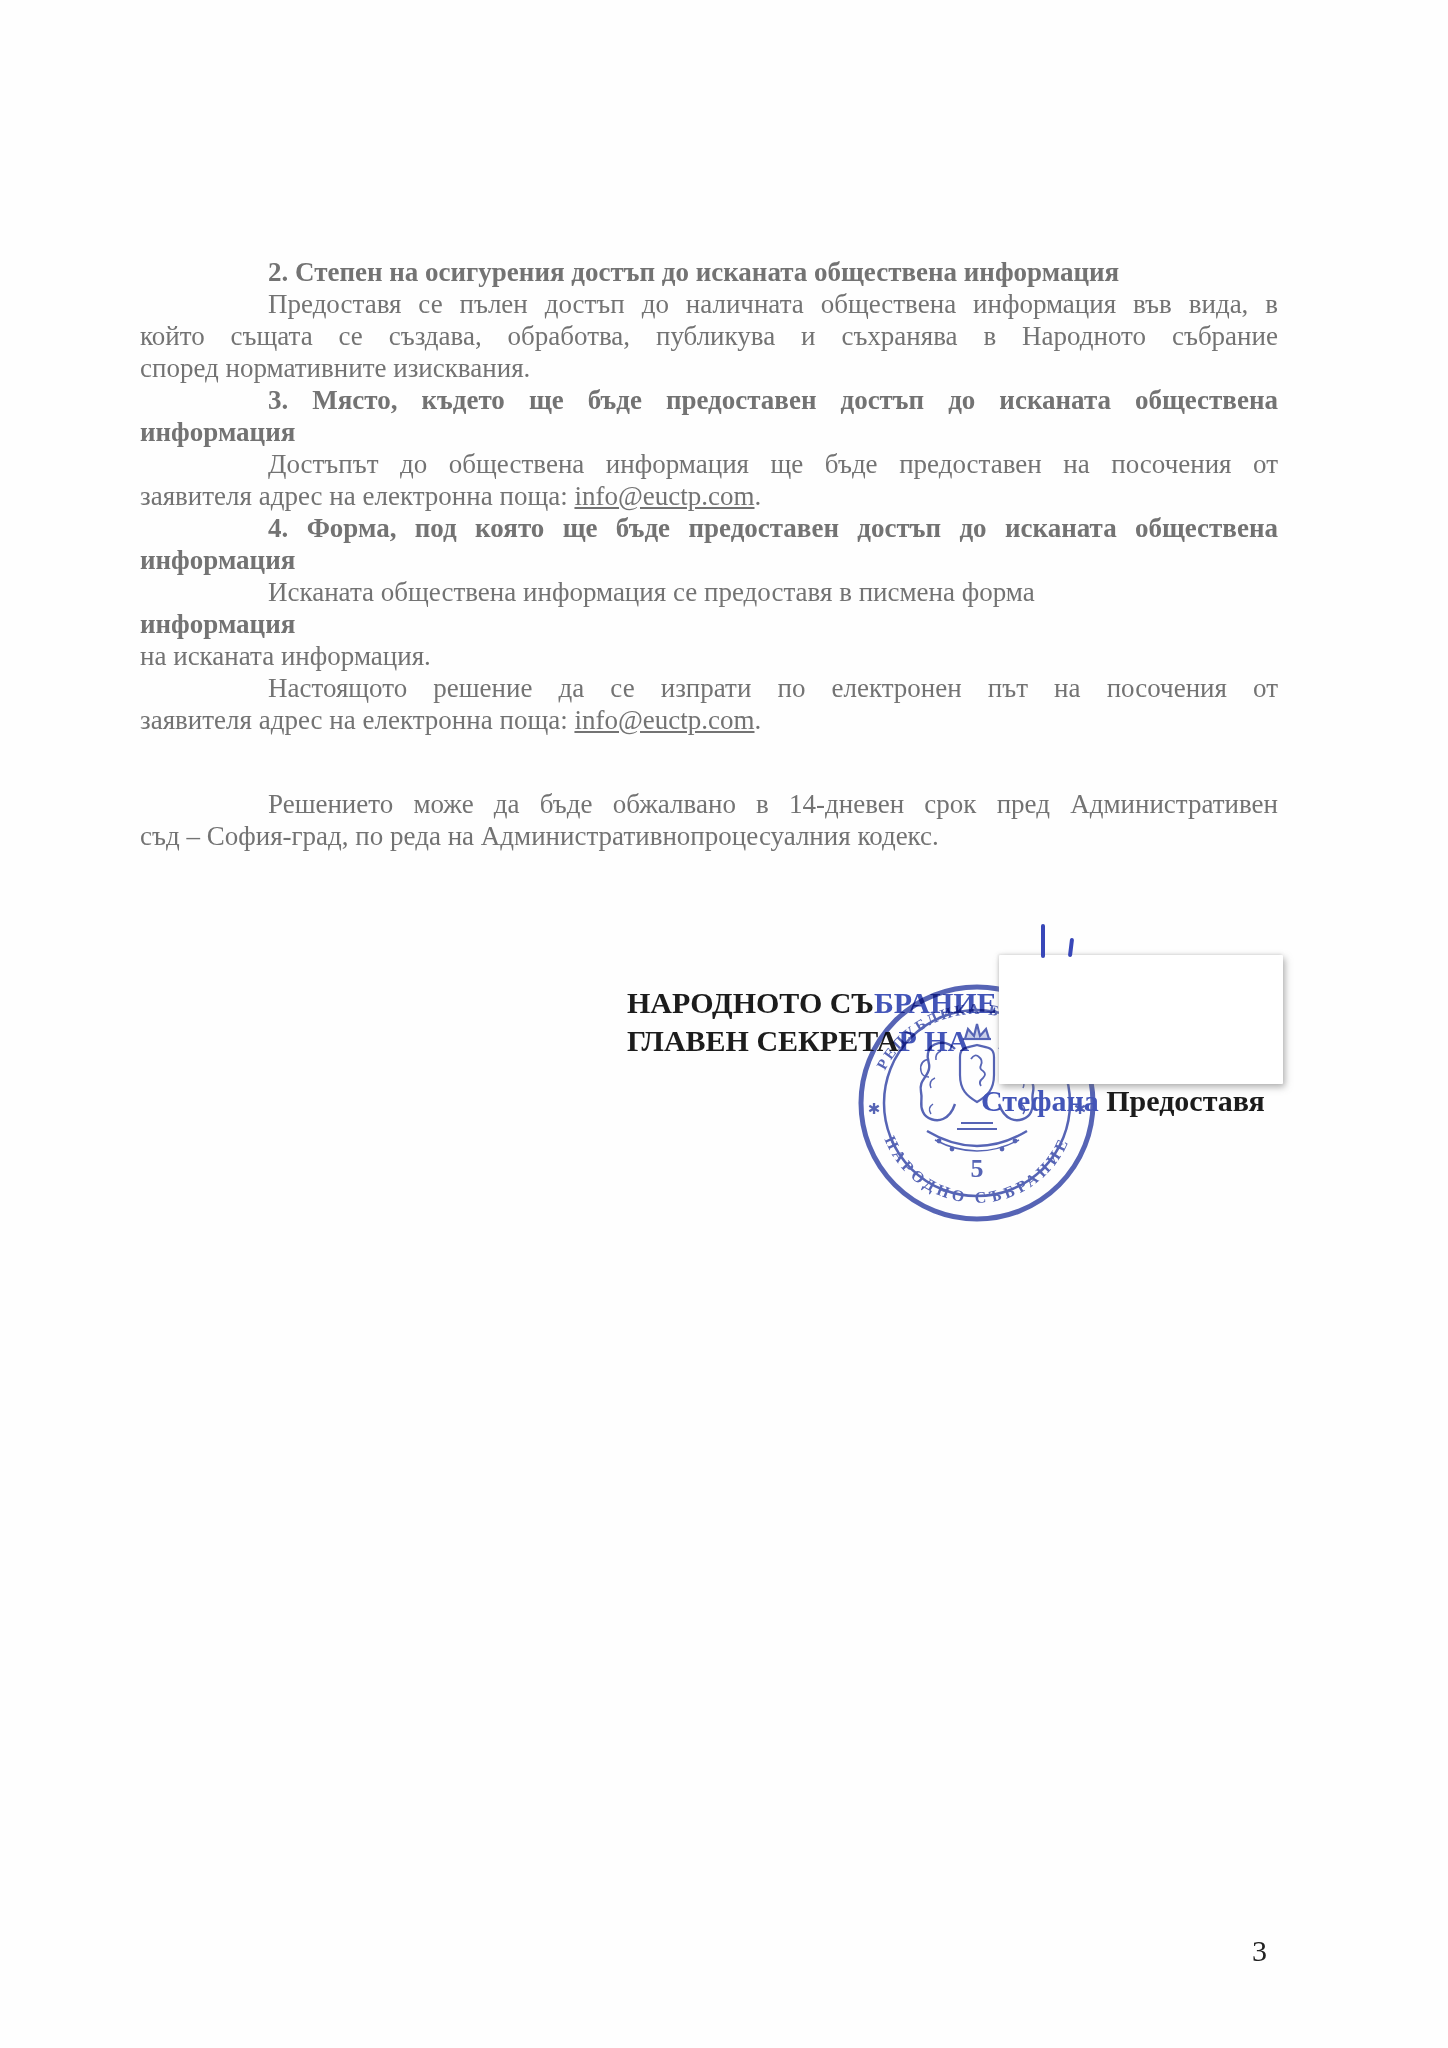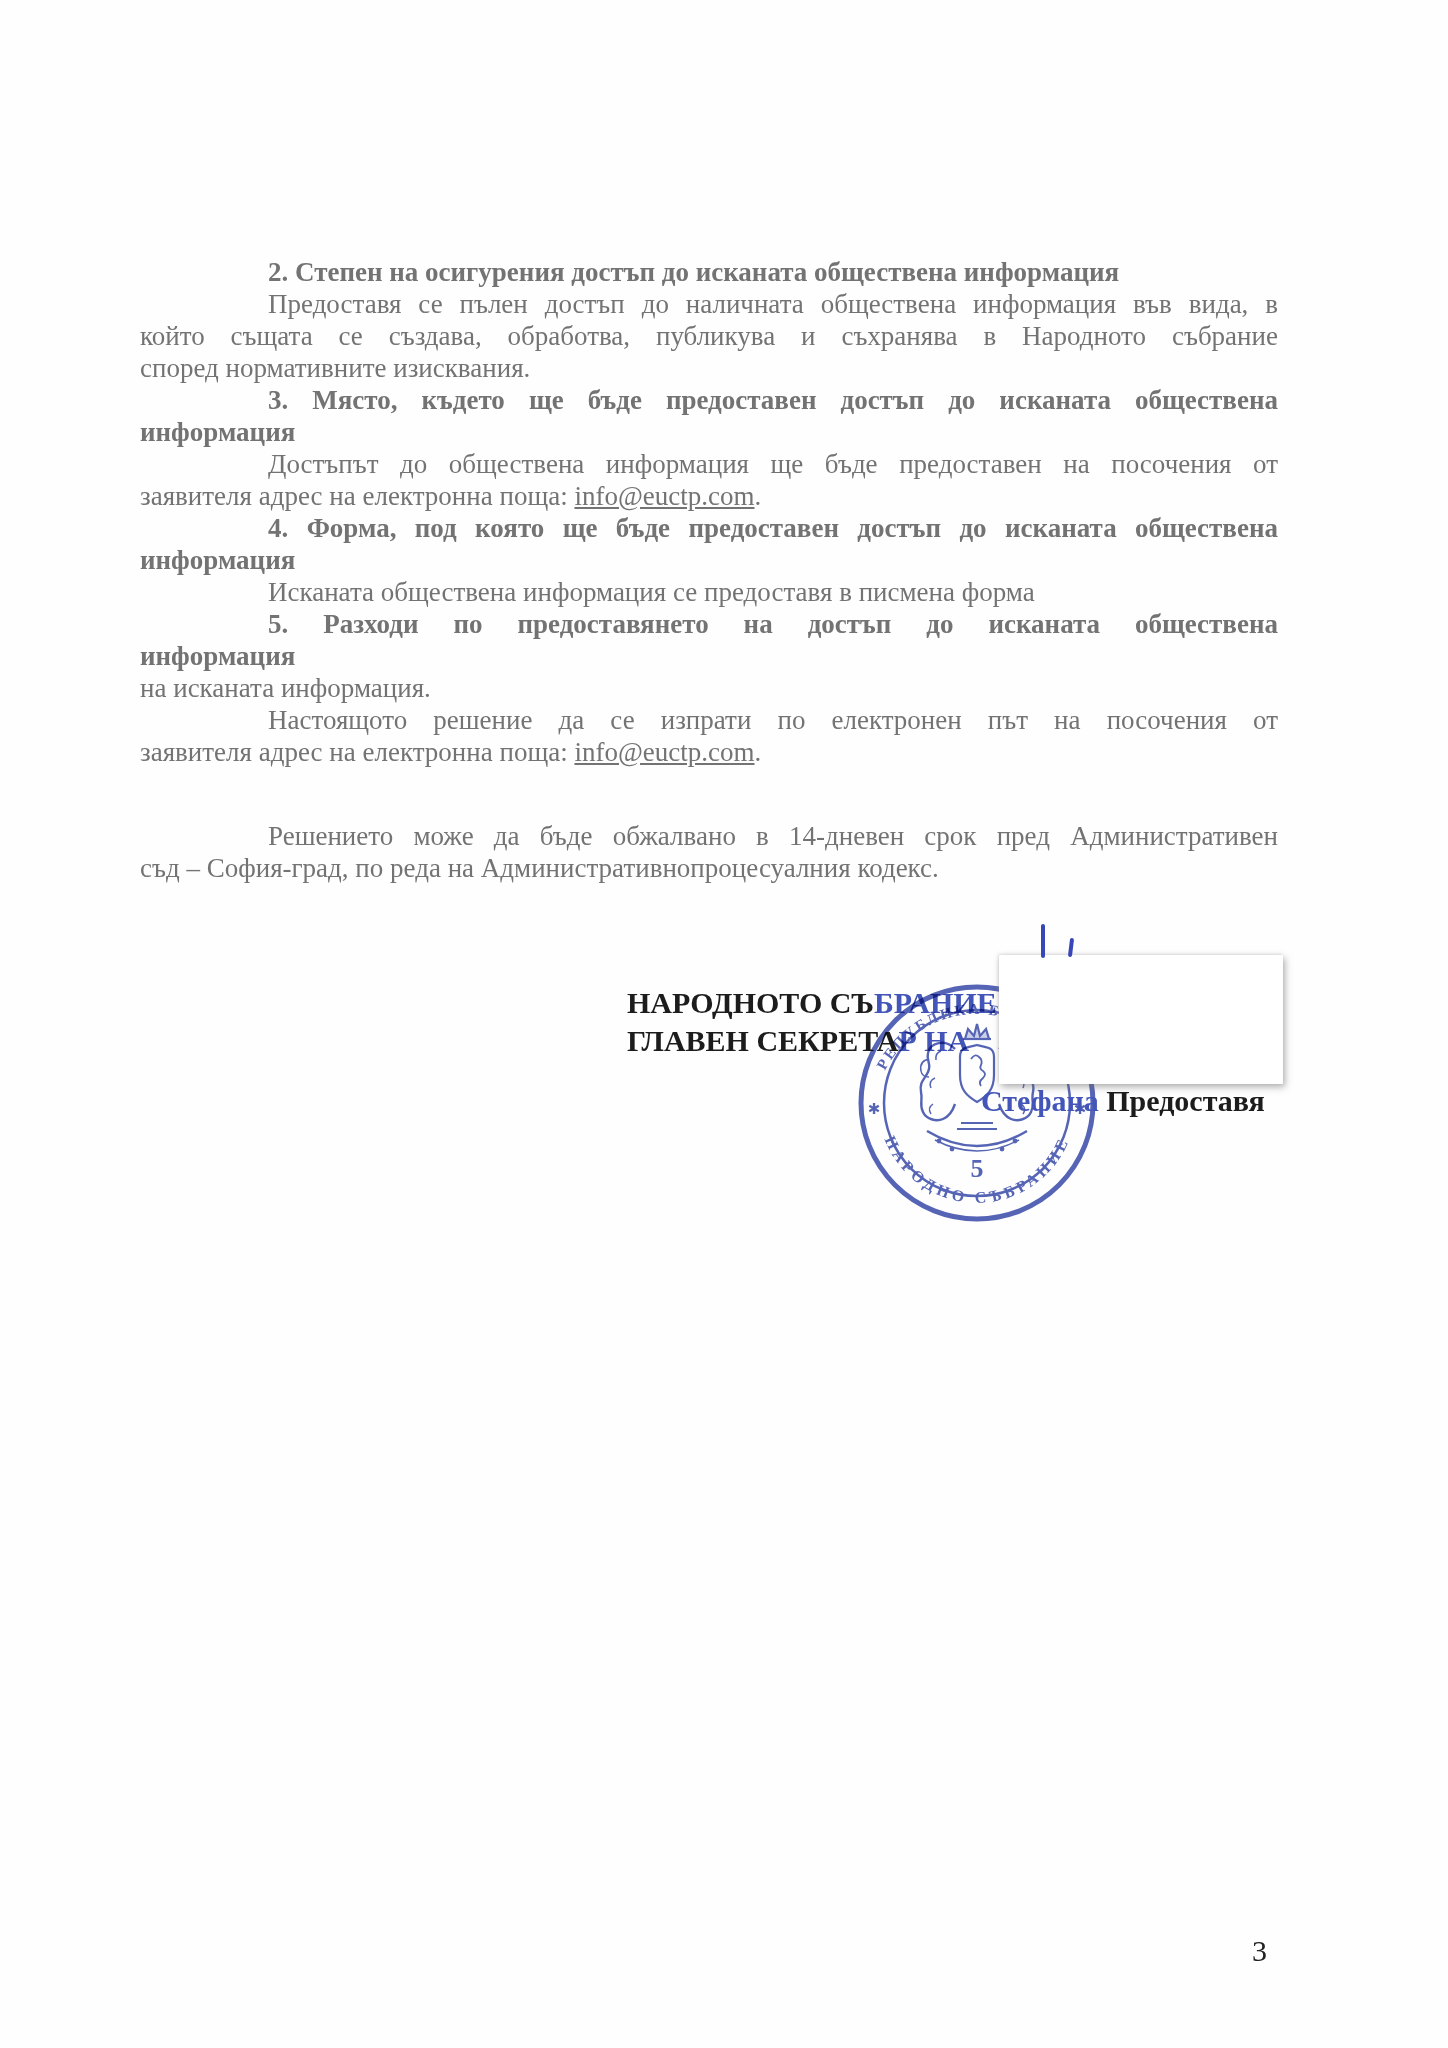--- a/index.html
+++ b/index.html
@@ -62,21 +62,20 @@
       <div class="line indent justify">Предоставя се пълен достъп до наличната обществена информация във вида, в</div>
       <div class="line justify">който същата се създава, обработва, публикува и съхранява в Народното събрание</div>
       <div class="line">според нормативните изисквания.</div>
       <div class="line bold indent justify">3. Място, където ще бъде предоставен достъп до исканата обществена</div>
       <div class="line bold">информация</div>
       <div class="line indent justify">Достъпът до обществена информация ще бъде предоставен на посочения от</div>
       <div class="line"><span>заявителя адрес на електронна поща: </span><span class="email">info@euctp.com</span><span>.</span></div>
       <div class="line bold indent justify">4. Форма, под която ще бъде предоставен достъп до исканата обществена</div>
       <div class="line bold">информация</div>
       <div class="line indent">Исканата обществена информация се предоставя в писмена форма</div>
-      <div class="line bold indent justify">5. Разходи по предоставянето на достъп до исканата обществена</div>
       <div class="line bold">информация</div>
       <div class="line">на исканата информация.</div>
       <div class="line indent justify">Настоящото решение да се изпрати по електронен път на посочения от</div>
       <div class="line"><span>заявителя адрес на електронна поща: </span><span class="email">info@euctp.com</span><span>.</span></div>
       <div class="line indent justify gap">Решението може да бъде обжалвано в 14-дневен срок пред Административен</div>
       <div class="line">съд – София-град, по реда на Административнопроцесуалния кодекс.</div>
     </div>
 
   <div class="sig-block">
     <div class="sig-line"><span>НАРОДНОТО СЪ</span><span class="ink">БРАНИЕ</span></div>

